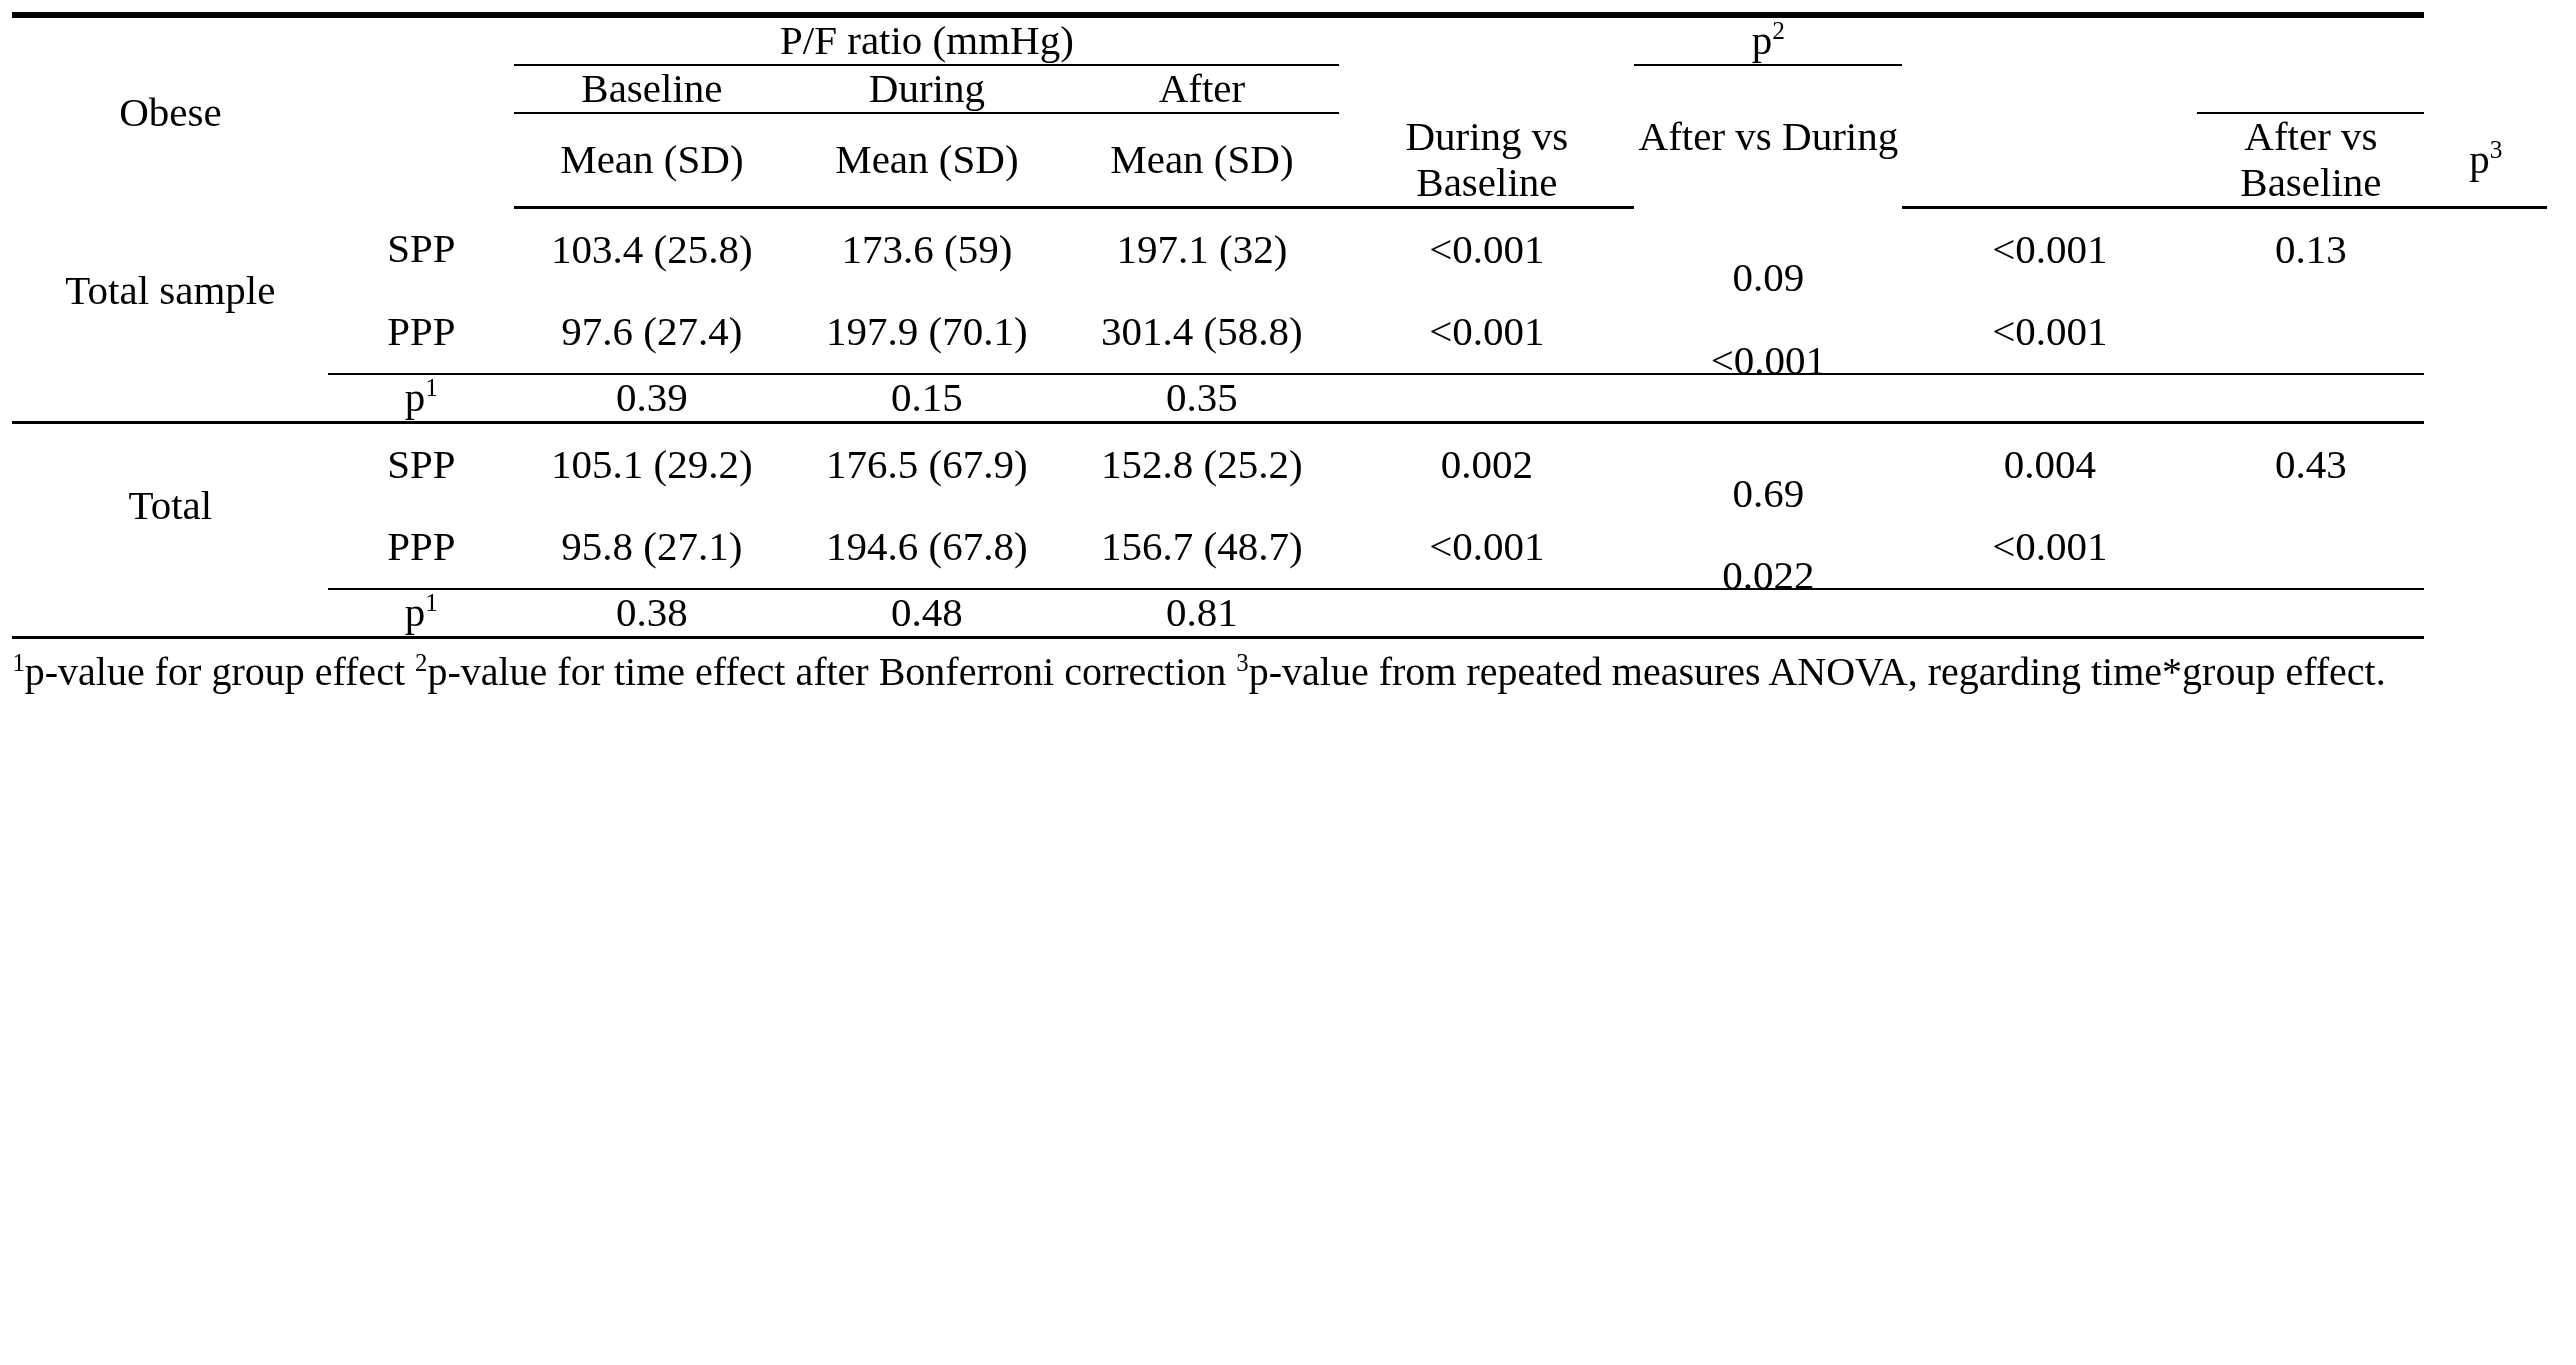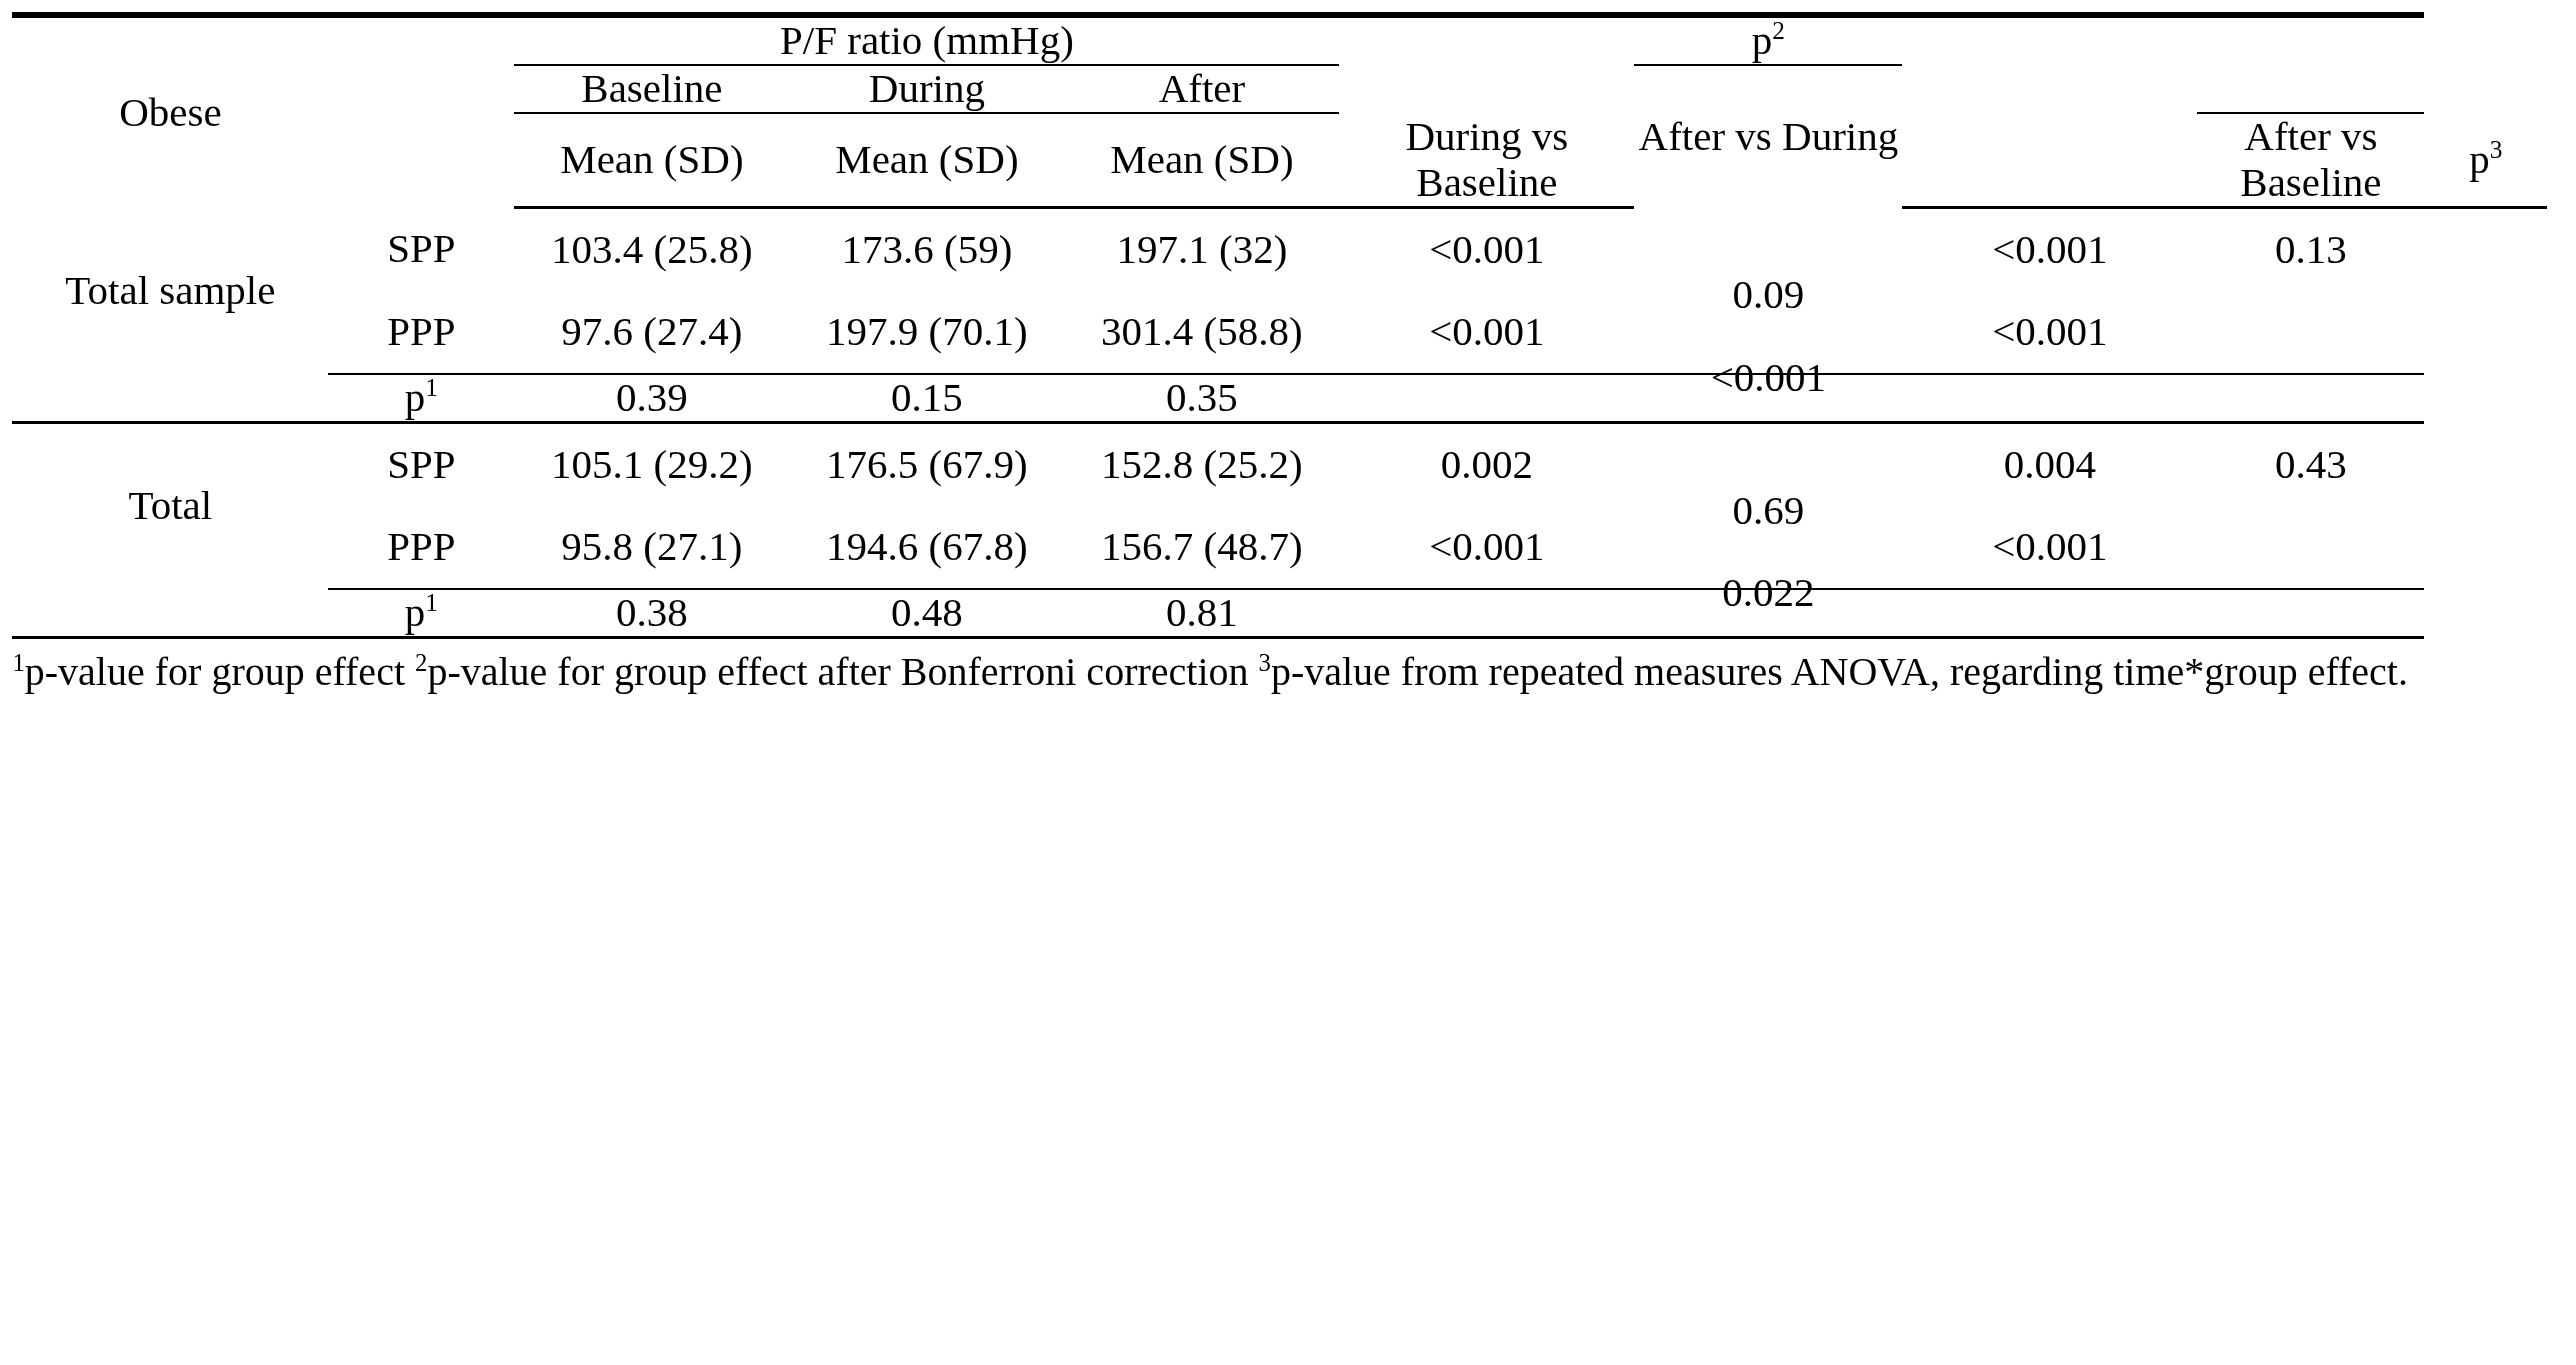--- a/index.html
+++ b/index.html
@@ -76,21 +76,21 @@
   col.c1 { width: 186px; }
   col.c2 { width: 275px; }
   col.c3 { width: 275px; }
   col.c4 { width: 275px; }
   col.c5 { width: 295px; }
   col.c6 { width: 268px; }
   col.c7 { width: 295px; }
   col.c8 { width: 227px; }
   .pval-shift {
     position: relative;
-    top: 46px;
+    top: 29px;
   }
 </style>
 </head>
 <body>
 
 <div class="page">
   <table class="tbl">
     <colgroup>
       <col class="c0">
         <col class="c1">
@@ -308,16 +308,16 @@
         </td>
         <td class="thin-rule bot-rule"></td>
         <td class="thin-rule bot-rule"></td>
         <td class="thin-rule bot-rule"></td>
         <td class="thin-rule bot-rule"></td>
       </tr>
     </tbody>
   </table>
 
   <div class="footnote">
-    <sup>1</sup><span>p-value for group effect </span><sup>2</sup><span>p-value for group effect after Bonferroni correction </span><sup>3</sup><span>p-value from repeated measures ANOVA, regarding time*group effect.</span>
+    <sup>1</sup><span>p-value for group effect </span><sup>2</sup><span>p-value for time effect after Bonferroni correction </span><sup>3</sup><span>p-value from repeated measures ANOVA, regarding time*group effect.</span>
   </div>
 </div>
 
 
 </body></html>

